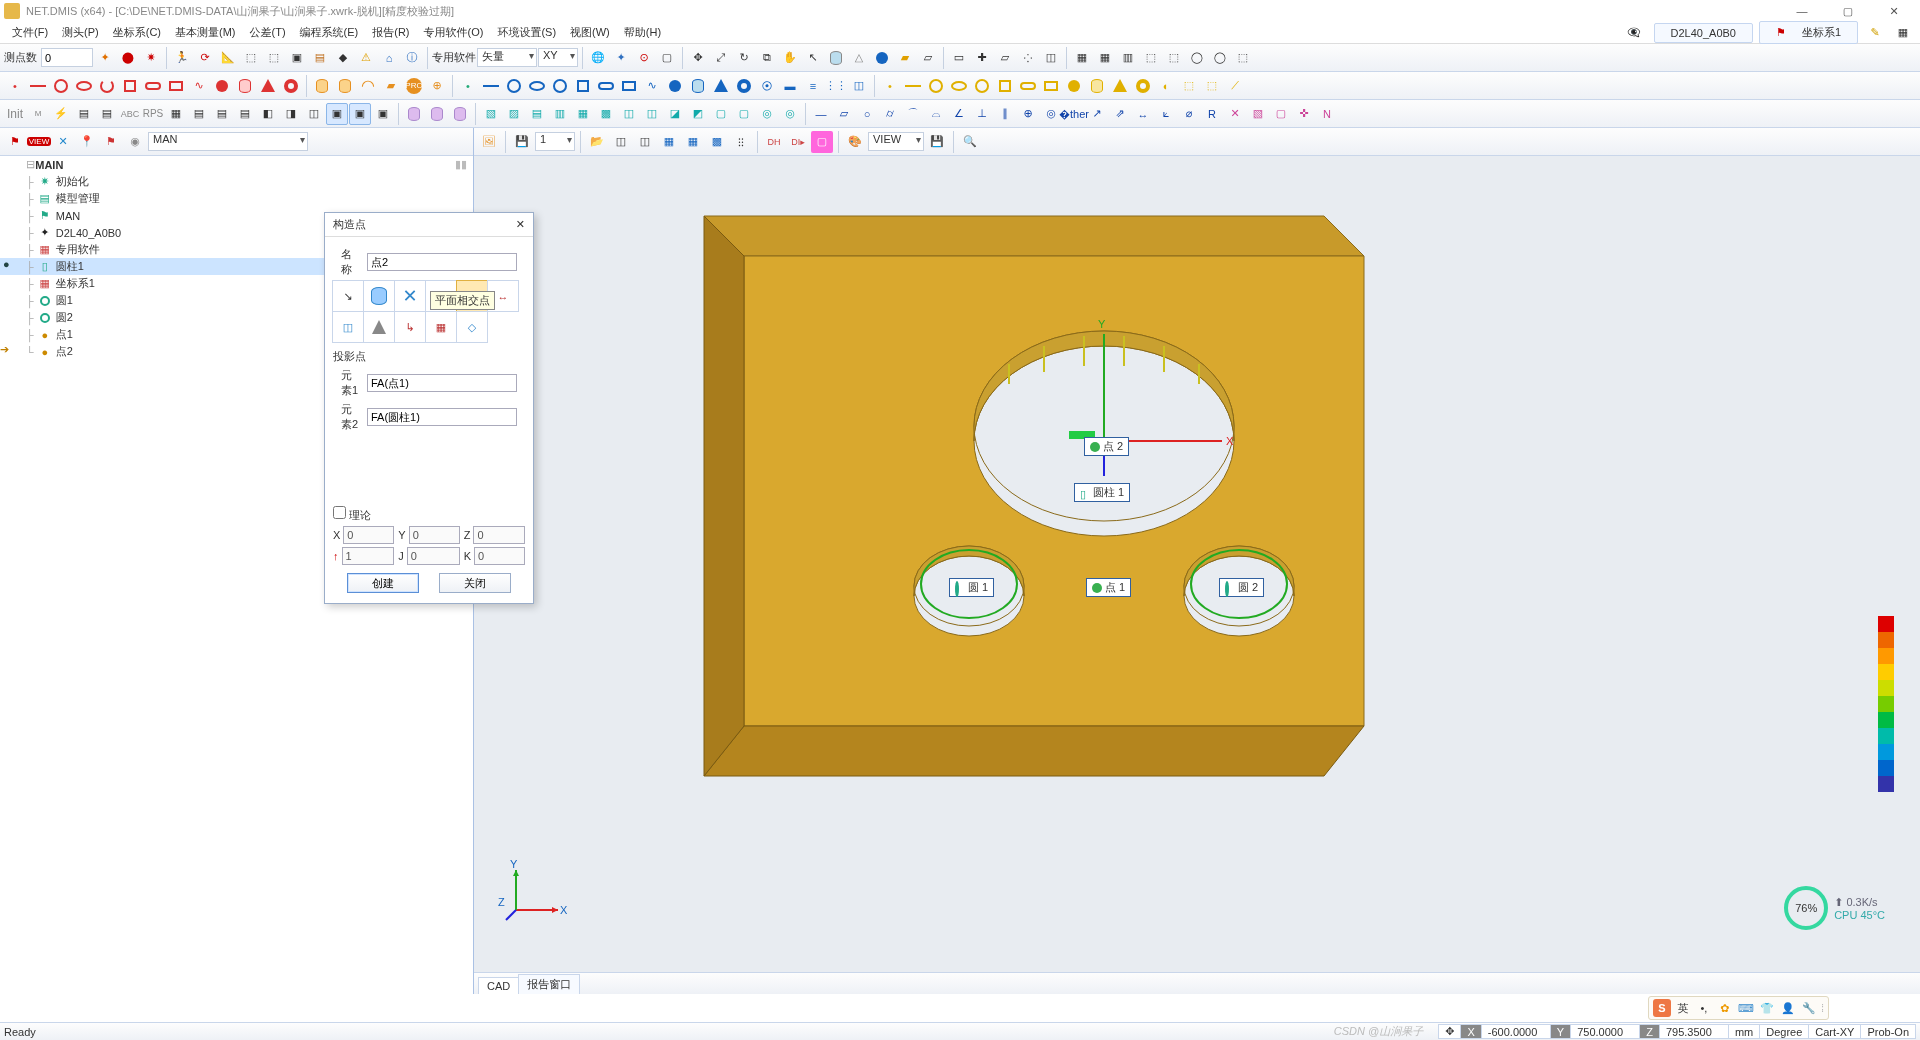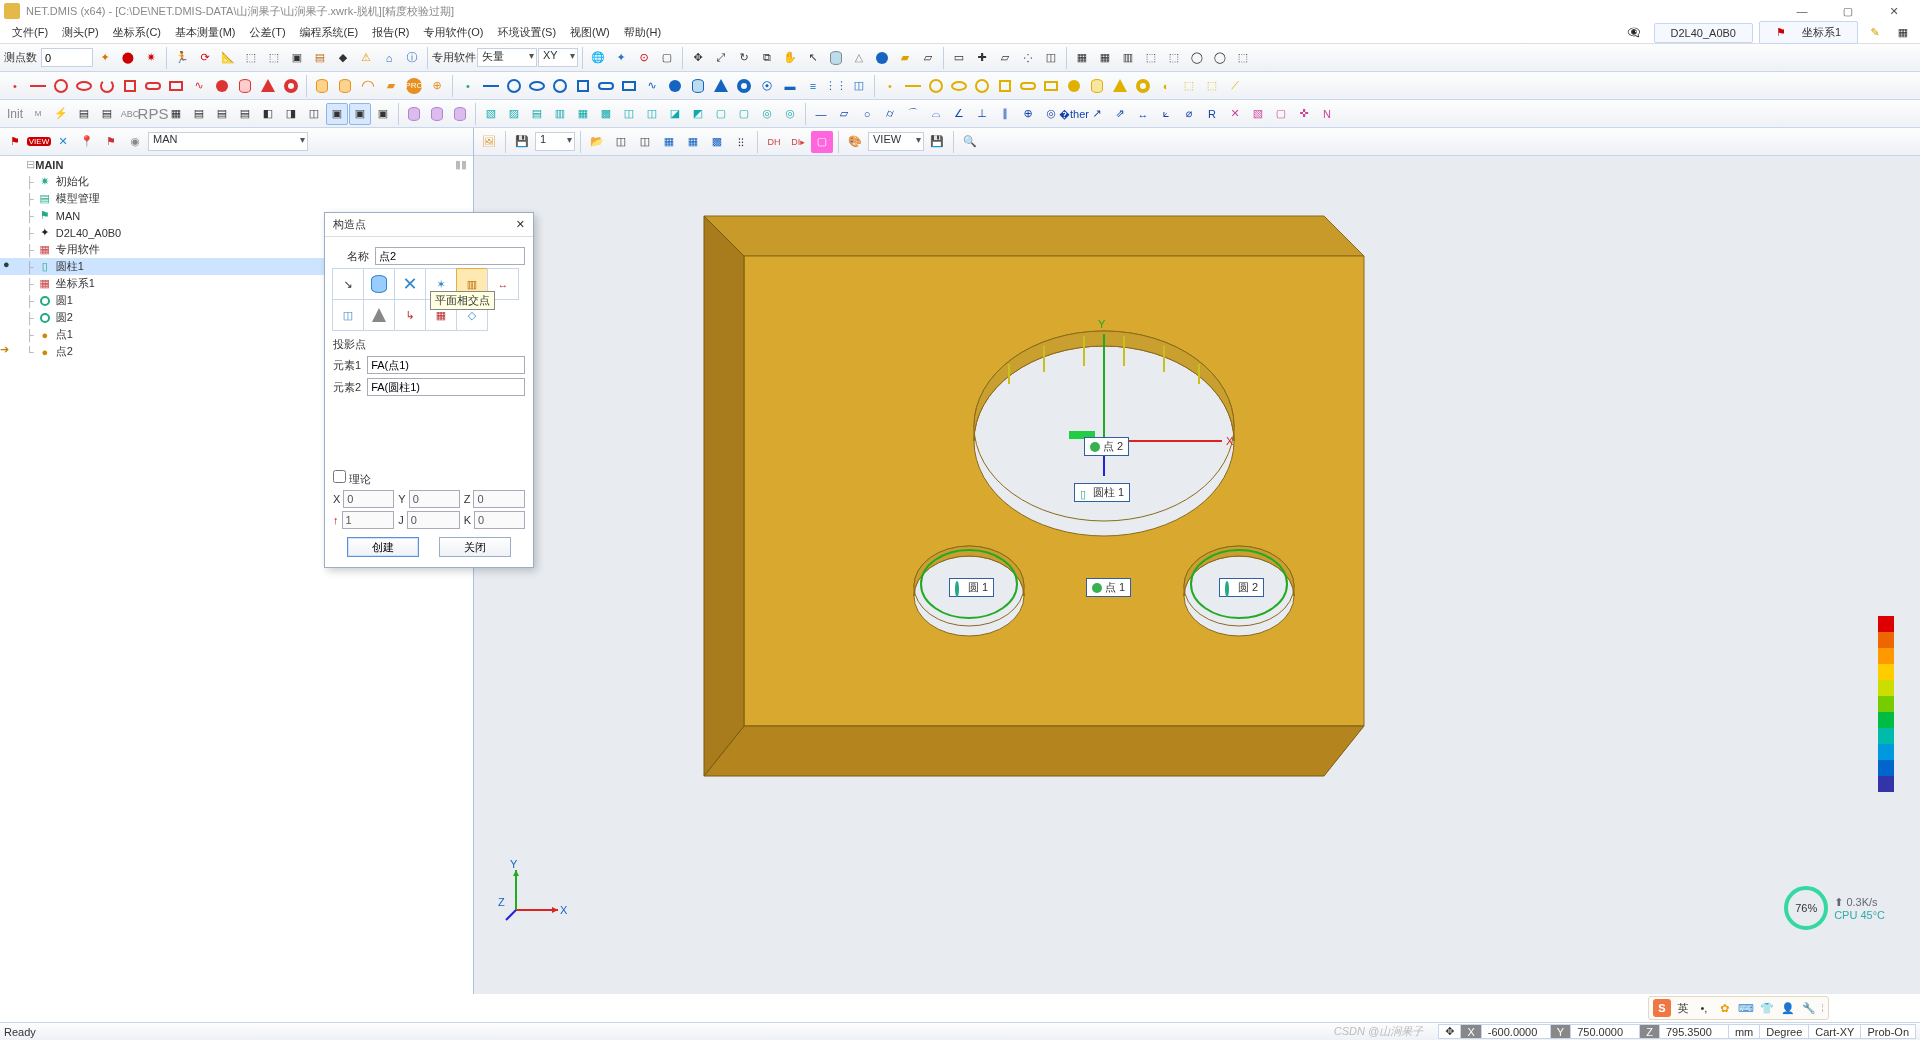--- a/index.html
+++ b/index.html
@@ -44,21 +44,21 @@
 .right-tabs span.act{background:#fff;}
 .status{ position:absolute; bottom:0; left:0; right:0; height:18px; background:linear-gradient(#fdfdfd,#eef1f6); border-top:1px solid #c9d6ea; display:flex; align-items:center; padding:0 4px;}
 .status .cell{ border:1px solid #c9d6ea; padding:0 6px; height:15px; display:flex;align-items:center; margin-left:-1px; background:#fff;}
 .status .coord-lbl{ background:#888; color:#fff;}
 .status .right{ margin-left:auto; display:flex; align-items:center;}
 
 .dialog{ position:absolute; left:324px; top:212px; width:210px; background:#fff; border:1px solid #9aadc9; box-shadow:3px 3px 8px rgba(0,0,0,.2); z-index:100;}
 .dialog .dlg-title{ height:24px;background:#fff;border-bottom:1px solid #ddd;display:flex;align-items:center;padding:0 8px;}
 .dialog .dlg-title .x{ margin-left:auto;}
 .dialog .body{ padding:6px 8px;}
-.dialog .row{ display:flex; align-items:center; margin:4px 0; gap:6px;}
+.dialog .row{ display:flex; align-items:center; margin:4px 8px; gap:6px;}
 .dialog input[type=text]{ border:1px solid #aab; height:18px; padding:0 3px; flex:1;}
 .dialog .icon-grid{ display:flex; flex-wrap:wrap; gap:0; margin:4px 0;}
 .dialog .icon-grid .cell{ width:32px;height:32px;border:1px solid #c9d6ea;display:flex;align-items:center;justify-content:center; margin:-1px 0 0 -1px;}
 .dialog .icon-grid .cell.sel{ background:#ffe9b3; border-color:#e0b040;}
 .dialog .section-lbl{ font-size:11px; margin:6px 0 2px; color:#333;}
 .dialog .coord-row{ display:flex; gap:4px; margin:3px 0;}
 .dialog .coord-row .c{ display:flex; align-items:center; gap:3px; flex:1;}
 .dialog .coord-row input{ width:40px;}
 .dialog .btns{ display:flex; gap:20px; justify-content:center; margin:8px 0 4px;}
 .dialog .btns button{ width:72px; height:20px; border:1px solid #9aadc9; background:linear-gradient(#fff,#eef1f6);}
@@ -351,21 +351,21 @@
  <div class="tb-btn">
       <span style="color:#888;font-size:12px">Init</span>
     </div>
  <div class="tb-btn">
       <span style="color:#888;font-size:8px">M</span>
     </div>
  <div class="tb-btn" style="color:#d0a000">⚡</div>
  <div class="tb-btn">▤</div>
  <div class="tb-btn">▤</div>
  <div class="tb-btn" style="color:#888;font-size:9px">ABC</div>
- <div class="tb-btn" style="color:#888;font-size:15px">RPS</div>
+ <div class="tb-btn" style="color:#888;font-size:10px">RPS</div>
  <div class="tb-btn">▦</div>
  <div class="tb-btn">▤</div>
  <div class="tb-btn">▤</div>
  <div class="tb-btn">▤</div>
  <div class="tb-btn">◧</div>
  <div class="tb-btn">◨</div>
  <div class="tb-btn">◫</div>
  <div class="tb-btn" style="background:#d7e8ff;border-color:#8bb6e8">▣</div>
  <div class="tb-btn" style="background:#d7e8ff;border-color:#8bb6e8">▣</div>
  <div class="tb-btn">▣</div>
@@ -645,20 +645,24 @@
             <span>76</span>
             <span>%</span>
           </div>
         <div style="font-size:10px;color:#667">
           <div>⬆ <span>0.3K/s</span></div>
           <div style="color:#3aa"><span>CPU 45°C</span></div>
         </div>
       </div>
     </div>
 
+    <div class="right-tabs">
+      <span class="act">CAD</span>
+      <span>报告窗口</span>
+    </div>
   </div>
 </div>
 
 <div class="dialog">
   <div class="dlg-title">
     <span>构造点</span>
     <span class="x">✕</span>
   </div>
   <div class="body">
     <div class="row" style="justify-content:flex-end">

